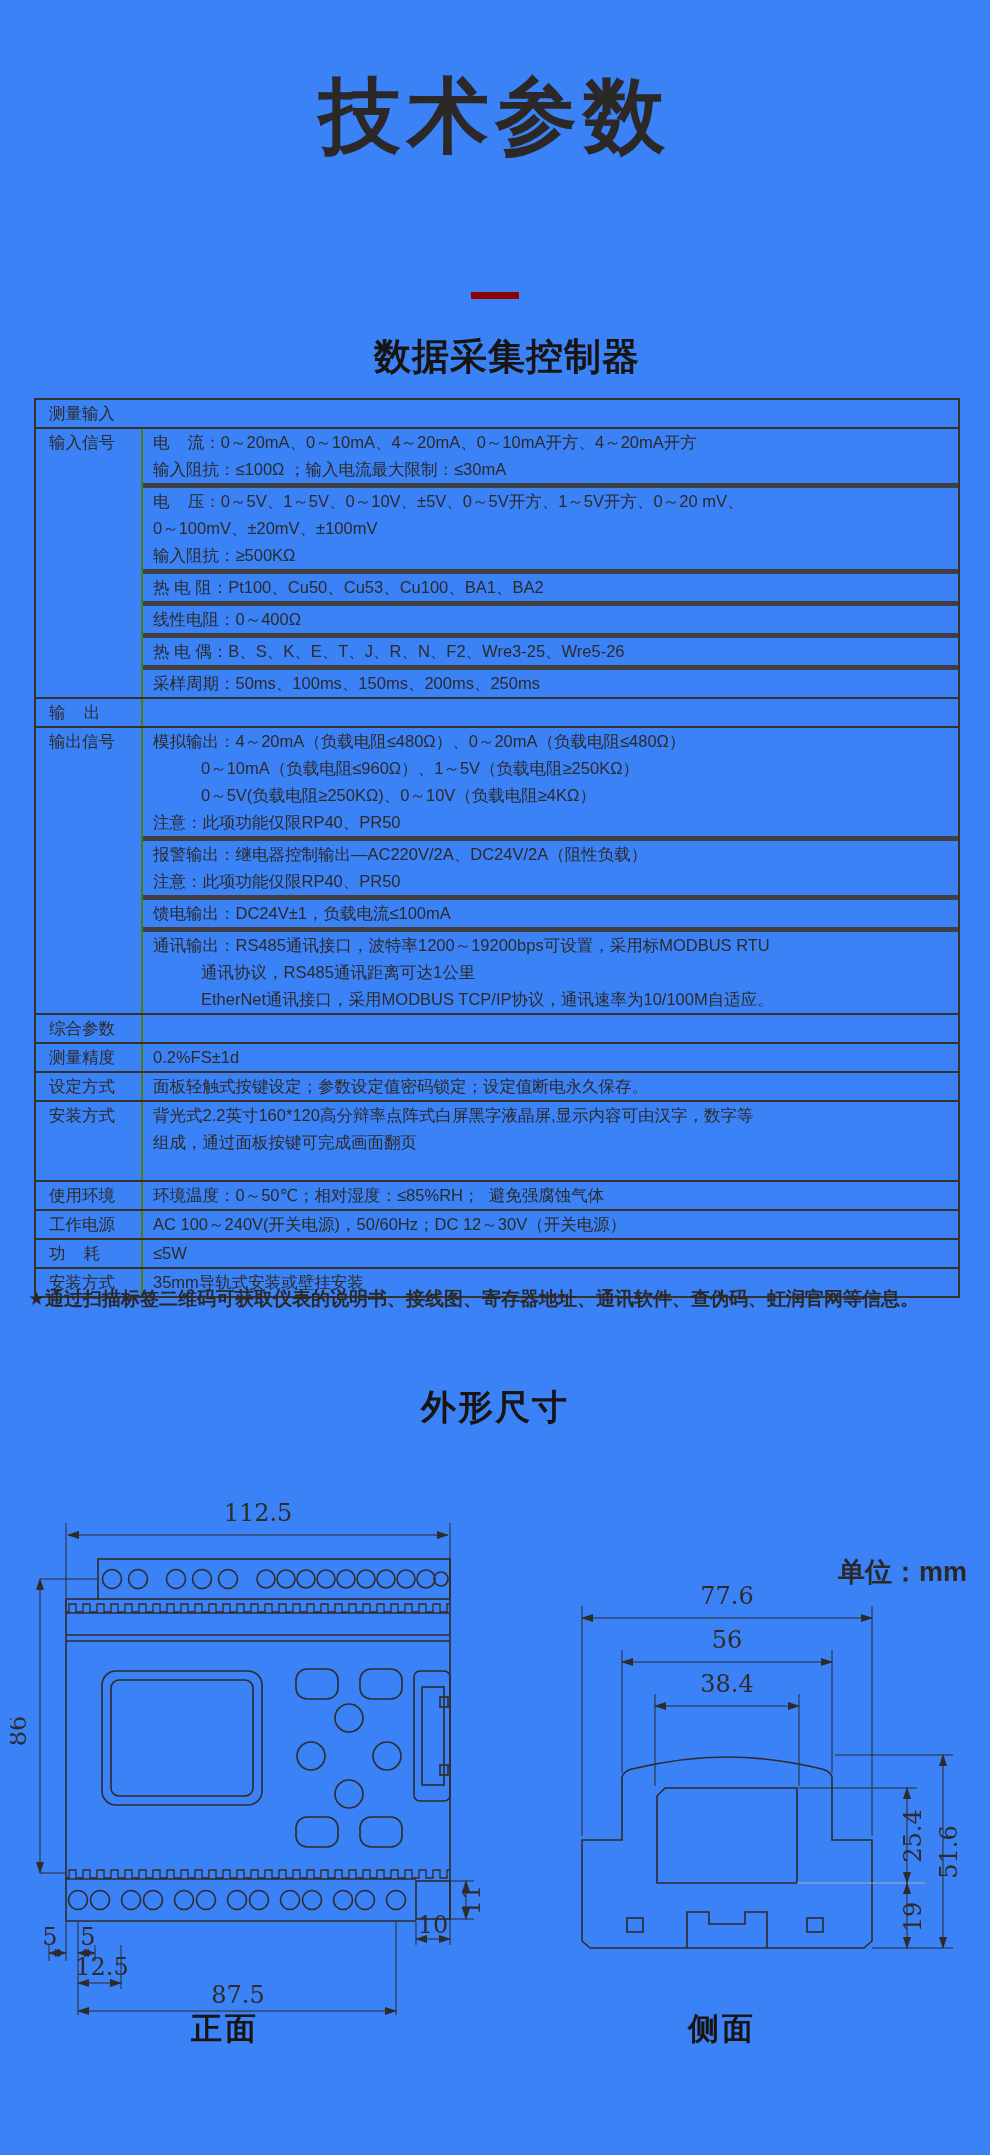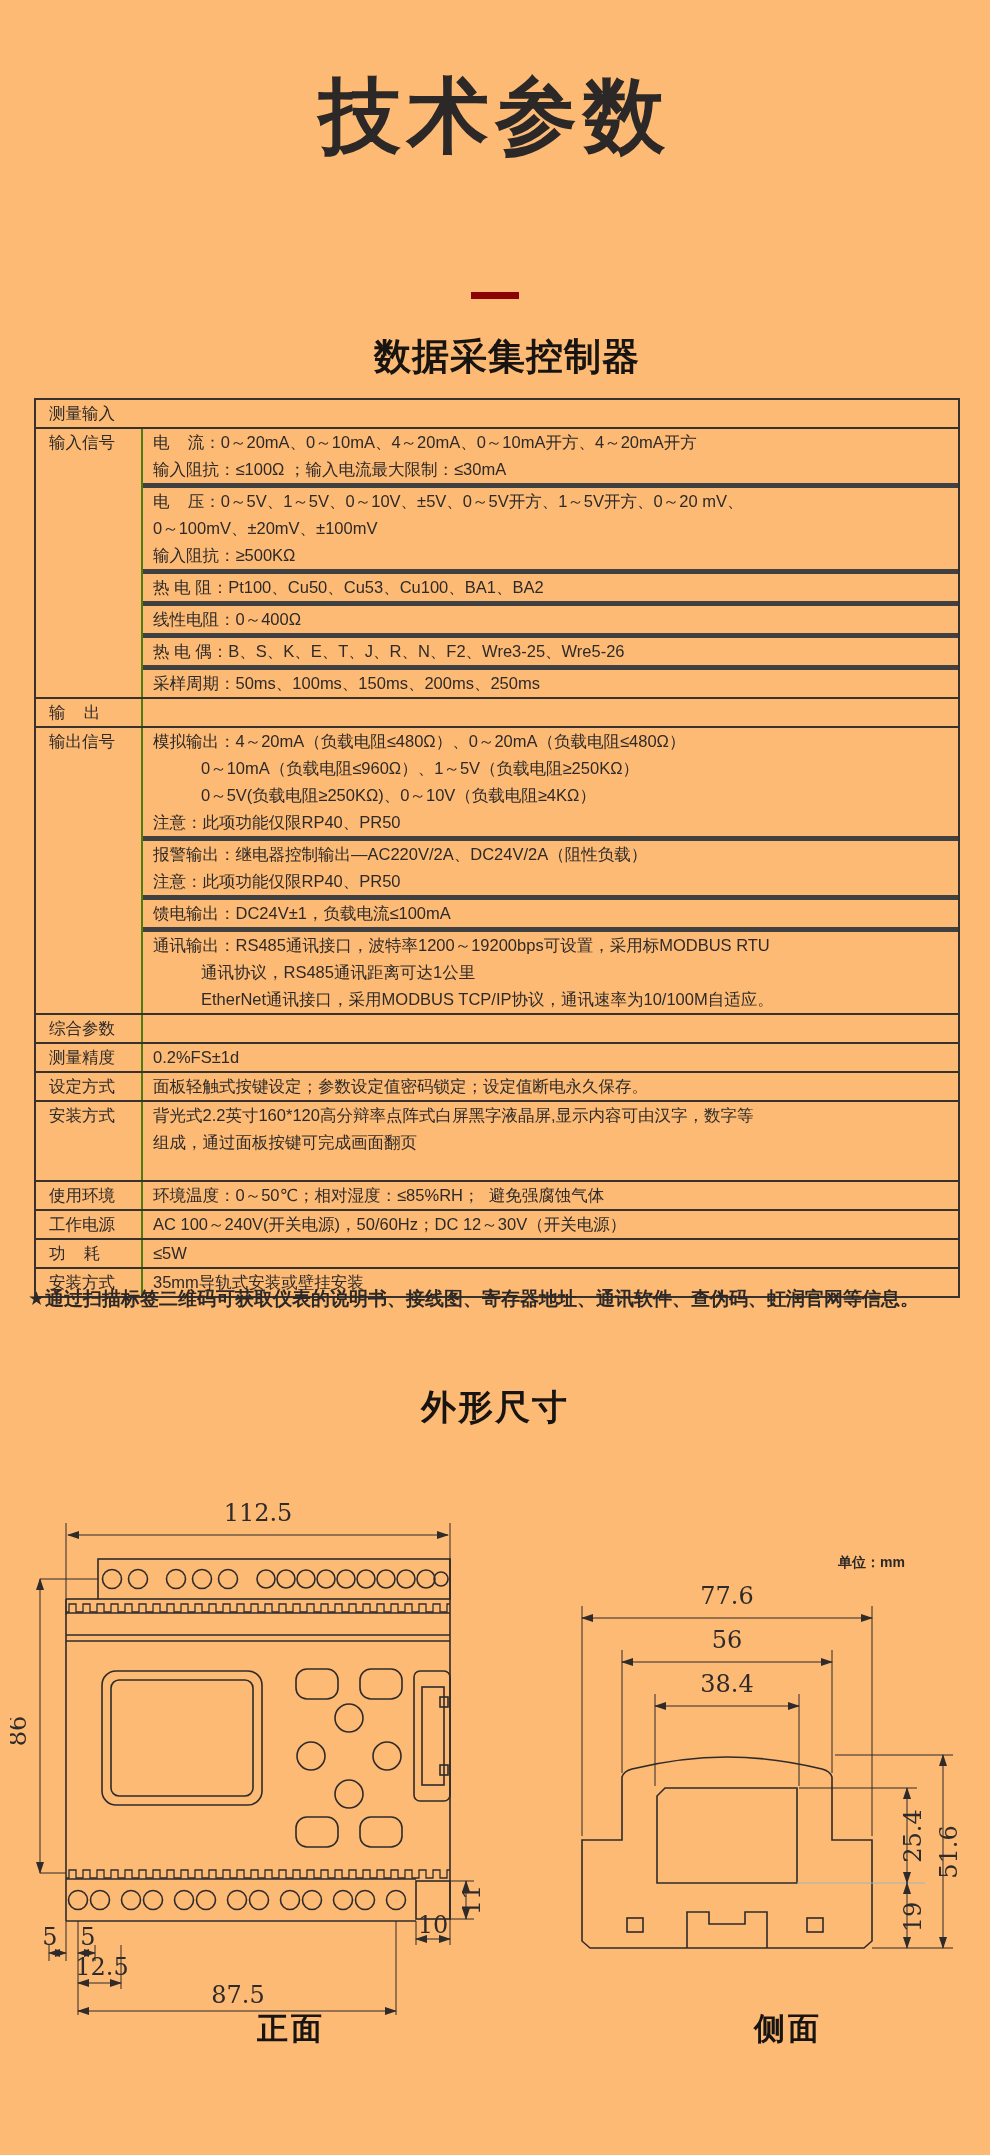--- a/index.html
+++ b/index.html
@@ -1,19 +1,19 @@
 <!DOCTYPE html>
 <html><head>
 <meta charset="utf-8">
 <style>
   html,body{margin:0;padding:0;}
   body{background:#e9e7e6;}
   .page{
     position:relative;width:990px;height:2155px;margin:0 auto;
-    background:#fdba74;overflow:hidden;
+    background:#3b82f6;overflow:hidden;
     font-family:"Liberation Sans","DejaVu Sans",sans-serif;
     color:#2d2a29;
   }
   .title{
     position:absolute;top:62px;left:0;width:100%;text-align:center;
     font-size:82px;font-weight:900;letter-spacing:6px;color:#2b2827;margin:0;
   }
   .dash{
     position:absolute;top:292px;left:50%;transform:translateX(-50%);
     width:48px;height:7px;background:#8b0304;
@@ -43,24 +43,24 @@
   .footnote{
     position:absolute;top:1286px;left:28px;width:950px;
     font-size:19px;font-weight:bold;color:#2b2827;white-space:pre;
   }
   .dims-heading{
     position:absolute;top:1384px;left:0;width:100%;text-align:center;
     font-size:35px;font-weight:bold;color:#171412;margin:0;letter-spacing:2px;
   }
   .unit-label{
     position:absolute;top:1554px;left:838px;
-    font-size:14px;font-weight:bold;color:#2b2827;
+    font-size:27px;font-weight:bold;color:#2b2827;
   }
   .view-label{
-    position:absolute;top:2008px;width:200px;text-align:right;
+    position:absolute;top:2008px;width:200px;text-align:center;
     font-size:31px;font-weight:bold;color:#171412;letter-spacing:3px;
   }
   .view-label.front{left:125px;}
   .view-label.side{left:622px;}
   svg{position:absolute;}
   svg .ln{stroke:#2f2b2b;stroke-width:1.6;fill:none;}
   svg .dm{stroke:#2f2b2b;stroke-width:1;fill:none;}
   svg .dim-txt{
     font-family:"DejaVu Serif","Liberation Serif",serif;
     font-size:24px;fill:#2f2b2b;

